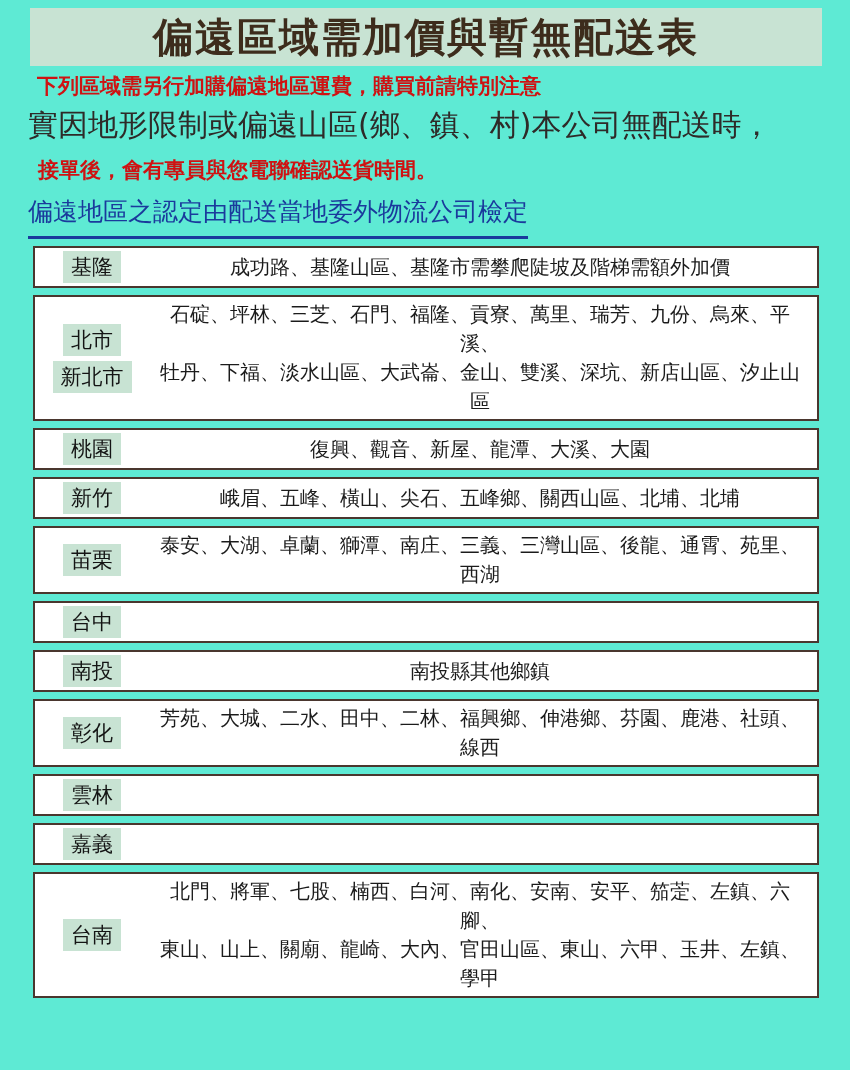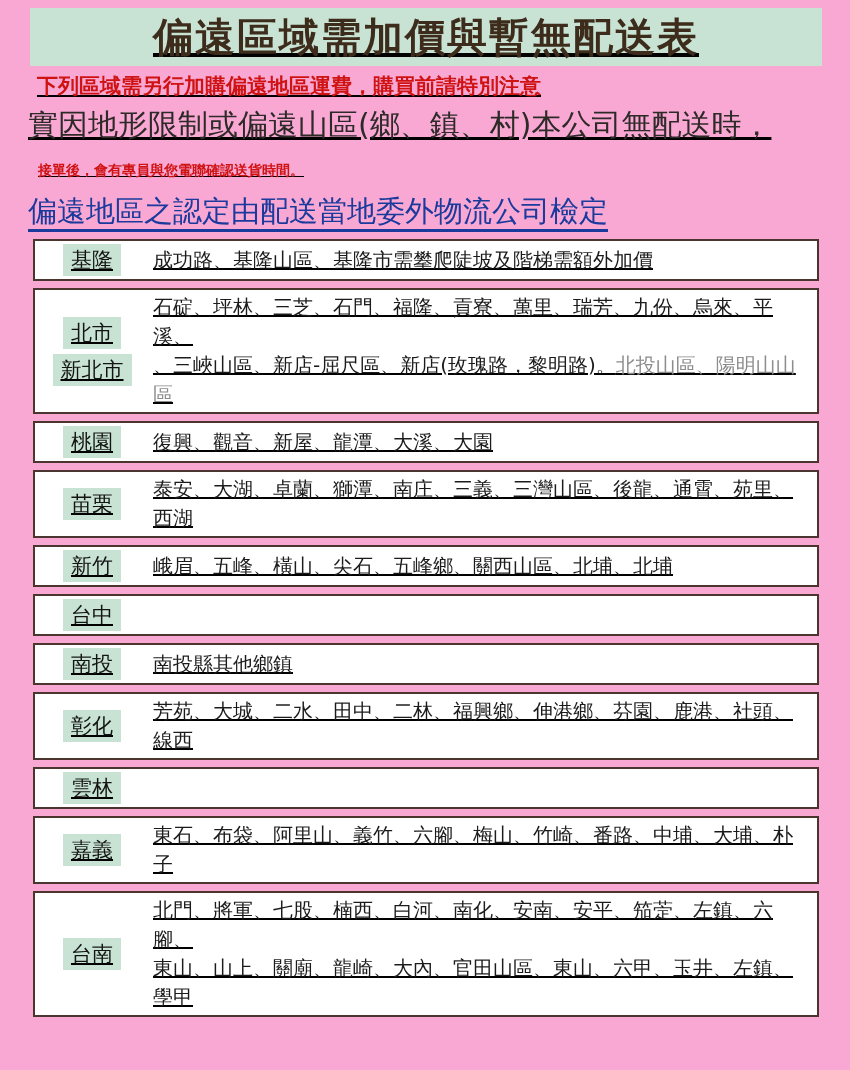--- a/index.html
+++ b/index.html
@@ -1,41 +1,41 @@
 <!DOCTYPE html>
 <html><head>
 <meta charset="utf-8">
 <style>
   html,body{margin:0;padding:0;background:#ffffff;}
   body{width:850px;font-family:"DejaVu Sans",sans-serif;}
-  .page{width:850px;height:1070px;box-sizing:border-box;background:#f9a8d4;overflow:hidden;text-decoration:underline;}
+  .page{width:850px;height:1070px;box-sizing:border-box;background:#5eead4;overflow:hidden;}
 
   .title-bar{margin:8px 28px 0 30px;height:58px;background:#c8e3d3;
     display:flex;align-items:center;justify-content:center;}
   .title-text{font-size:40px;font-weight:600;color:#3d2c1c;letter-spacing:2px;white-space:nowrap;}
 
   .red-serif{color:#cf1212;font-family:"DejaVu Serif","Liberation Serif",serif;font-weight:bold;}
   .warning-line{margin:7px 0 0 37px;font-size:21px;line-height:25px;}
 
   .policy-line{margin:9px 12px 0 28px;color:#2e2a28;font-size:30px;line-height:36px;white-space:nowrap;}
   .policy-line-2{display:flex;align-items:baseline;}
-  .contact-note{font-size:14px;margin-left:10px;text-align:center;}
+  .contact-note{font-size:21px;margin-left:10px;text-align:center;}
 
   .definition-line{margin:7px 0 0 28px;}
-  .definition-text{display:inline-block;color:#1a3a9c;font-size:29px;line-height:33px;
-    border-bottom:3px solid #1a3a9c;padding-bottom:1px;white-space:nowrap;}
+  .definition-text{display:inline-block;color:#1a3a9c;font-size:25px;line-height:33px;
+    border-bottom:3px solid #1a3a9c;padding-bottom:8px;white-space:nowrap;}
 
   .rows{margin:7px 31px 0 33px;display:flex;flex-direction:column;gap:7px;}
   .row{border:2px solid #4a362e;background:#fff;display:flex;align-items:center;
     padding:3px 6px;box-sizing:border-box;}
   .labels{display:flex;flex-direction:column;gap:5px;align-items:center;margin-left:8px;
     min-width:86px;}
   .label{background:#c8e3d3;color:#141414;font-size:21px;line-height:24px;
     padding:4px 8px;white-space:nowrap;text-align:left;}
-  .content{margin-left:18px;margin-right:4px;flex:1;color:#1b1b1b;font-size:20px;line-height:29px;}
+  .content{margin-left:18px;margin-right:4px;flex:1;color:#1b1b1b;font-size:20px;line-height:29px;text-align:center;}
   .content .line{min-height:29px;}
   .gray{color:#8c8c8c;}
 </style>
 </head>
 <body>
 
 <div class="page">
 
   <div class="title-bar">
     <span class="title-text">偏遠區域需加價與暫無配送表</span>
@@ -64,48 +64,48 @@
       </div>
     </div>
 
     <div class="row">
       <div class="labels">
         <span class="label">北市</span>
         <span class="label">新北市</span>
       </div>
       <div class="content">
         <div class="line">石碇、坪林、三芝、石門、福隆、貢寮、萬里、瑞芳、九份、烏來、平溪、</div>
-        <div class="line"><span>、三峽山區、新店-屈尺區、新店(玫瑰路，黎明路)。</span><span class="gray">北投山區、陽明山山區</span></div>
+        <div class="line">牡丹、下福、淡水山區、大武崙、金山、雙溪、深坑、新店山區、汐止山區</div>
       </div>
     </div>
 
     <div class="row">
       <div class="labels">
         <span class="label">桃園</span>
       </div>
       <div class="content">
         <div class="line">復興、觀音、新屋、龍潭、大溪、大園</div>
       </div>
     </div>
 
     <div class="row">
       <div class="labels">
-        <span class="label">苗栗</span>
+        <span class="label">新竹</span>
       </div>
       <div class="content">
-        <div class="line">泰安、大湖、卓蘭、獅潭、南庄、三義、三灣山區、後龍、通霄、苑里、西湖</div>
+        <div class="line">峨眉、五峰、橫山、尖石、五峰鄉、關西山區、北埔、北埔</div>
       </div>
     </div>
 
     <div class="row">
       <div class="labels">
-        <span class="label">新竹</span>
+        <span class="label">苗栗</span>
       </div>
       <div class="content">
-        <div class="line">峨眉、五峰、橫山、尖石、五峰鄉、關西山區、北埔、北埔</div>
+        <div class="line">泰安、大湖、卓蘭、獅潭、南庄、三義、三灣山區、後龍、通霄、苑里、西湖</div>
       </div>
     </div>
 
     <div class="row">
       <div class="labels">
         <span class="label">台中</span>
       </div>
     </div>
 
     <div class="row">
@@ -129,23 +129,20 @@
     <div class="row">
       <div class="labels">
         <span class="label">雲林</span>
       </div>
     </div>
 
     <div class="row">
       <div class="labels">
         <span class="label">嘉義</span>
       </div>
-      <div class="content">
-        <div class="line">東石、布袋、阿里山、義竹、六腳、梅山、竹崎、番路、中埔、大埔、朴子</div>
-      </div>
     </div>
 
     <div class="row">
       <div class="labels">
         <span class="label">台南</span>
       </div>
       <div class="content">
         <div class="line">北門、將軍、七股、楠西、白河、南化、安南、安平、笳萣、左鎮、六腳、</div>
         <div class="line">東山、山上、關廟、龍崎、大內、官田山區、東山、六甲、玉井、左鎮、學甲</div>
       </div>

